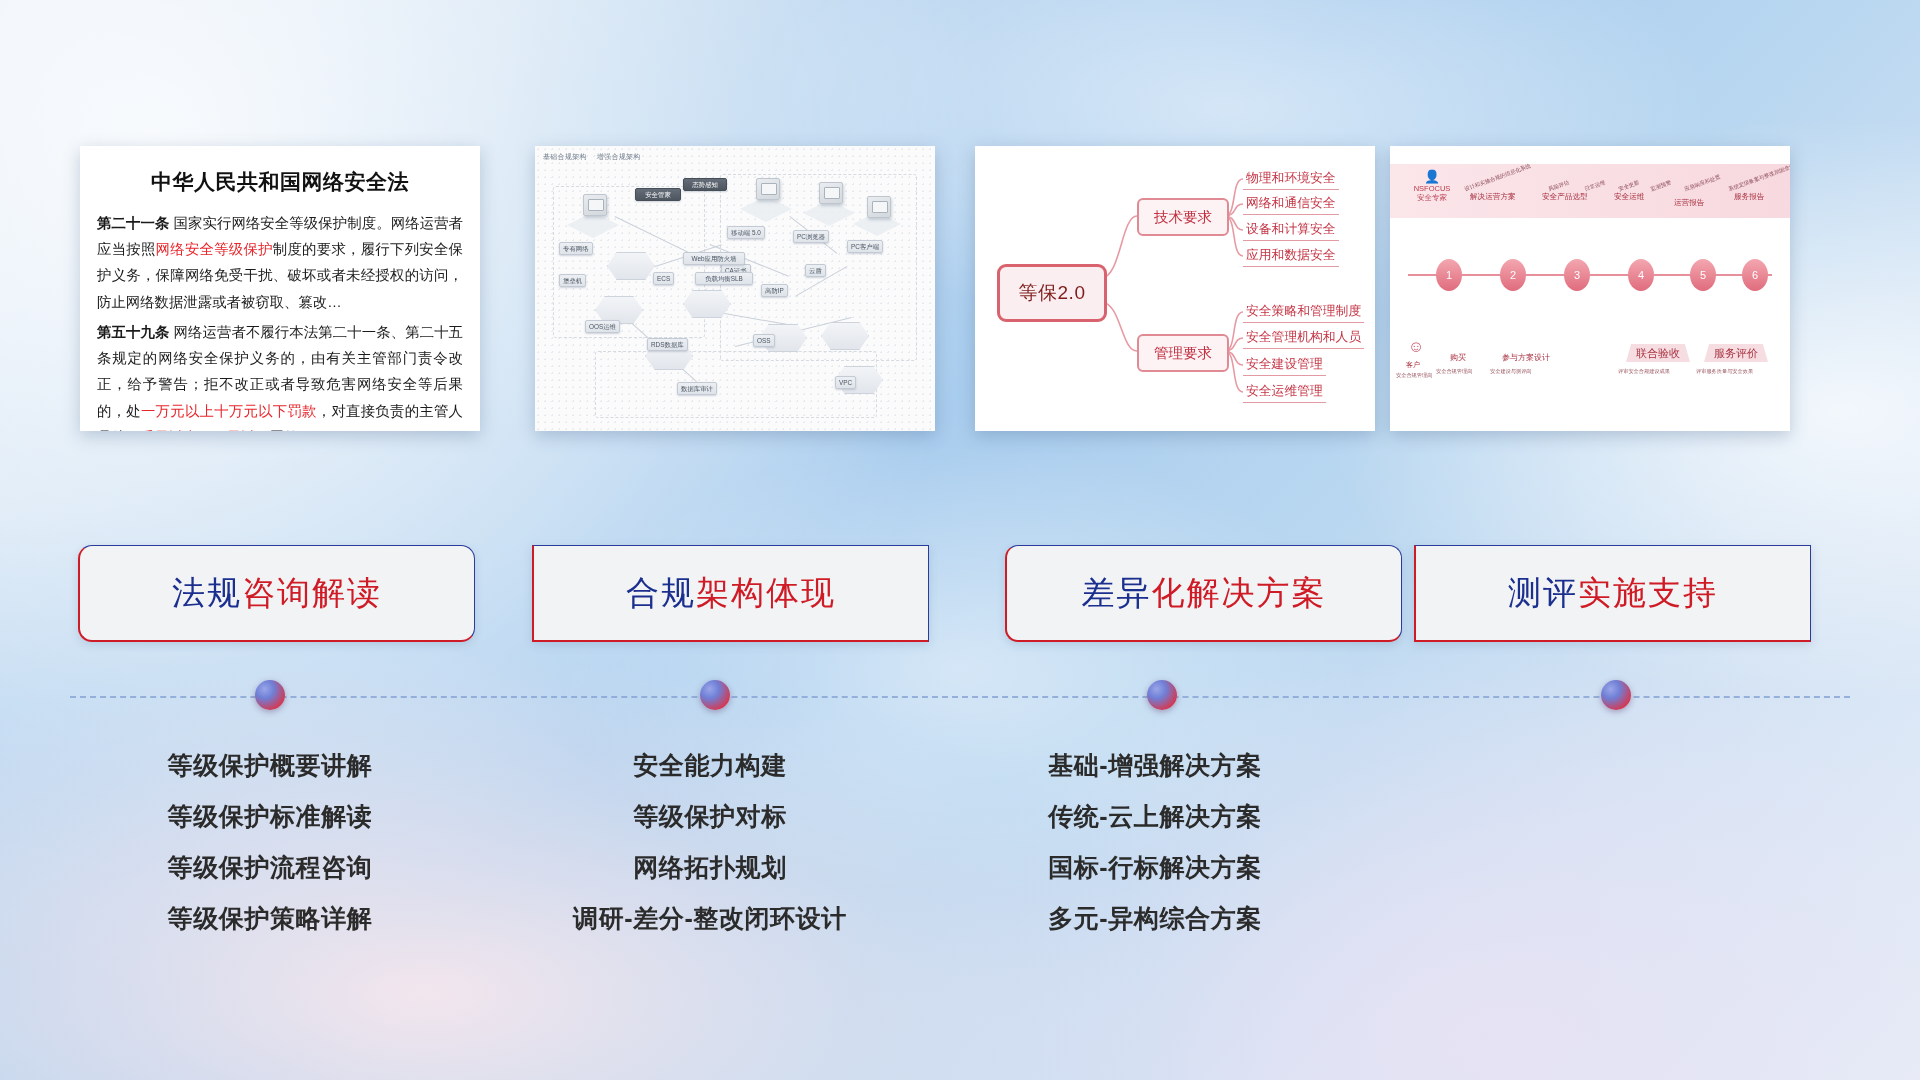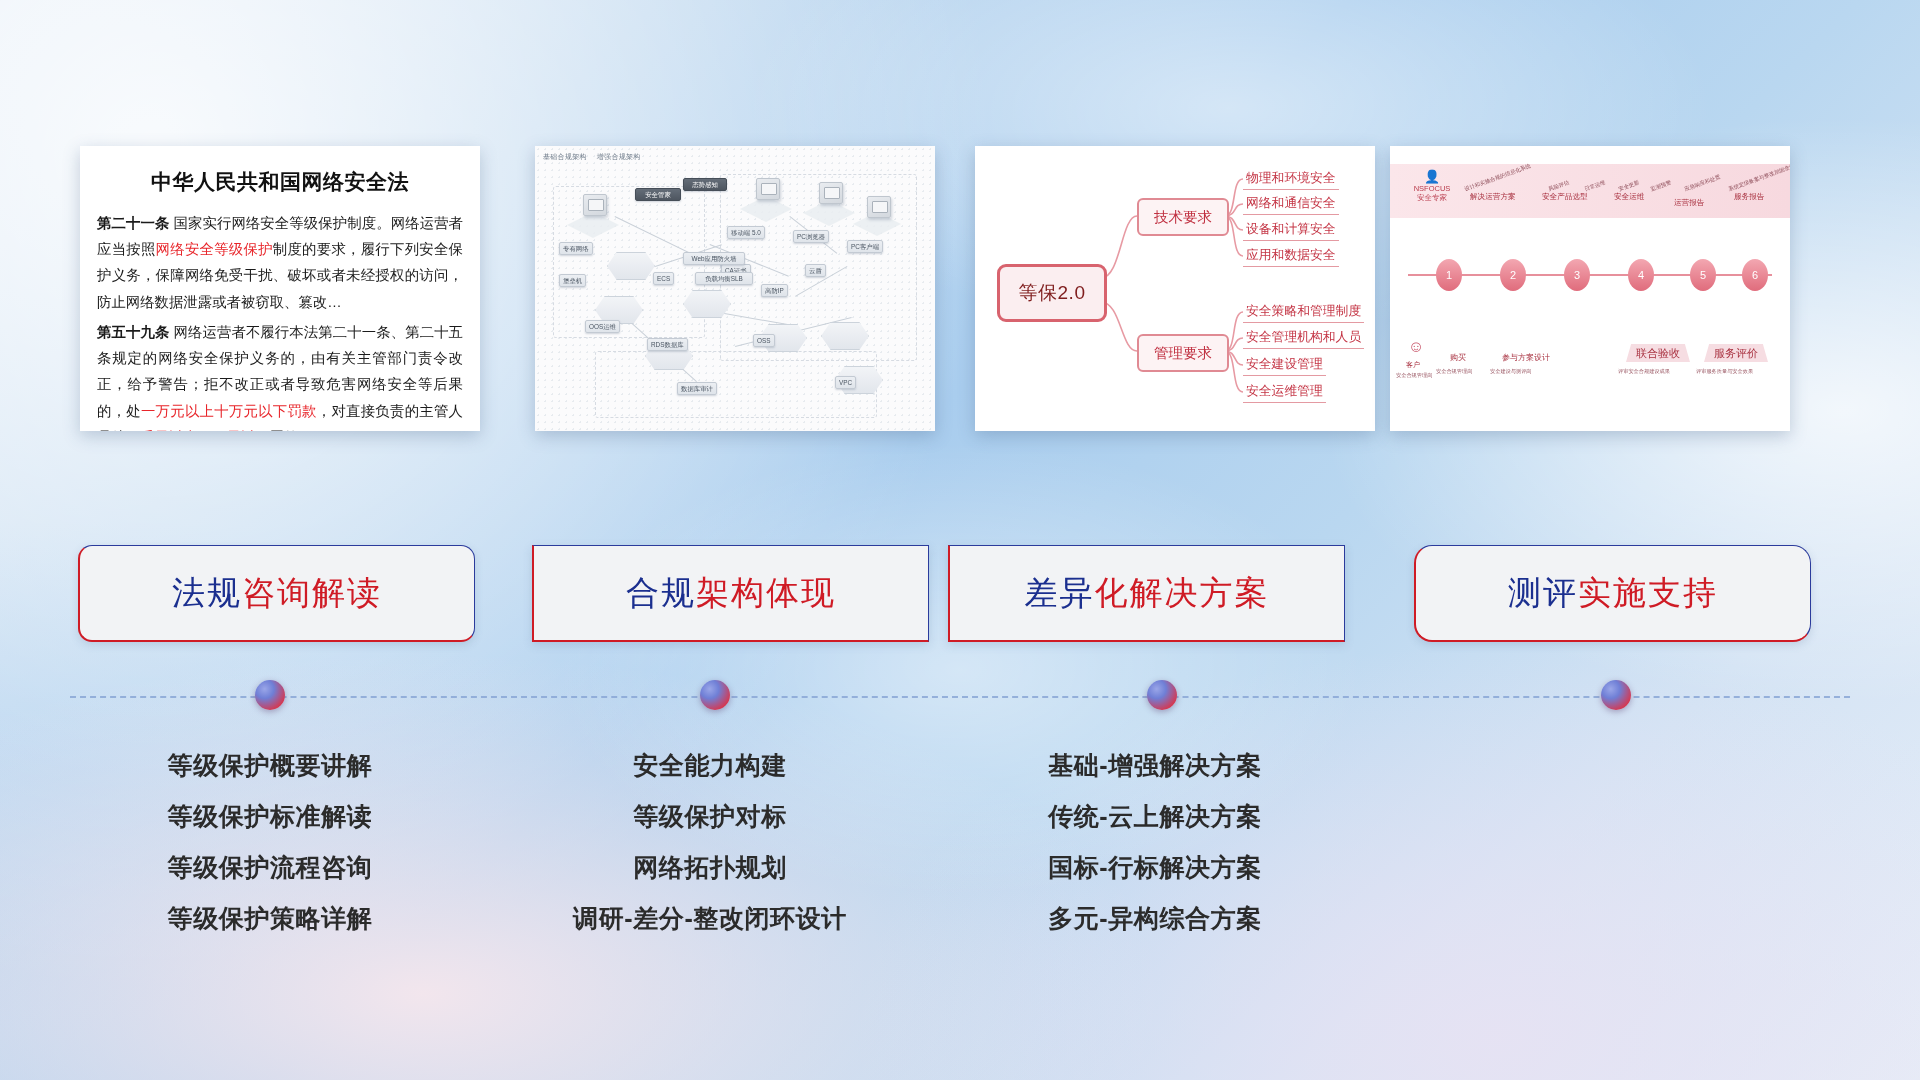--- a/index.html
+++ b/index.html
@@ -124,22 +124,22 @@
     background:#f2f3f5;
     border-left:2.5px solid #cf1b25;
     border-bottom:2.5px solid #cf1b25;
     border-top:1.6px solid #2b3b9c;
     border-right:1.6px solid #2b3b9c;
     display:flex;align-items:center;justify-content:center;
     box-shadow:0 3px 9px rgba(70,100,140,.18);
   }
   .banner-1{left:78px;border-radius:14px;}
   .banner-2{left:532px;}
-  .banner-3{left:948px;}
-  .banner-4{left:1414px;border-radius:18px;}
+  .banner-3{left:1005px;border-radius:13px;}
+  .banner-4{left:1414px;}
   .banner-text{font-size:33px;letter-spacing:2px;font-weight:400;}
   .banner-text .bl{color:#1b2f8f;}
   .banner-text .rd{color:#cf1b25;}
 
   
   #timeline{position:absolute;left:0;top:688px;width:1920px;height:40px;}
   .tl-line{position:absolute;left:70px;top:8px;width:1780px;height:0;
     border-top:2px dashed #8aa7d6;opacity:.85;}
   .tl-dot{position:absolute;top:-8px;width:30px;height:30px;border-radius:50%;
     background:radial-gradient(circle at 32% 30%,#9aa6e8 0%,#6f7fd6 32%,#d23a55 75%,#c12a46 100%);

